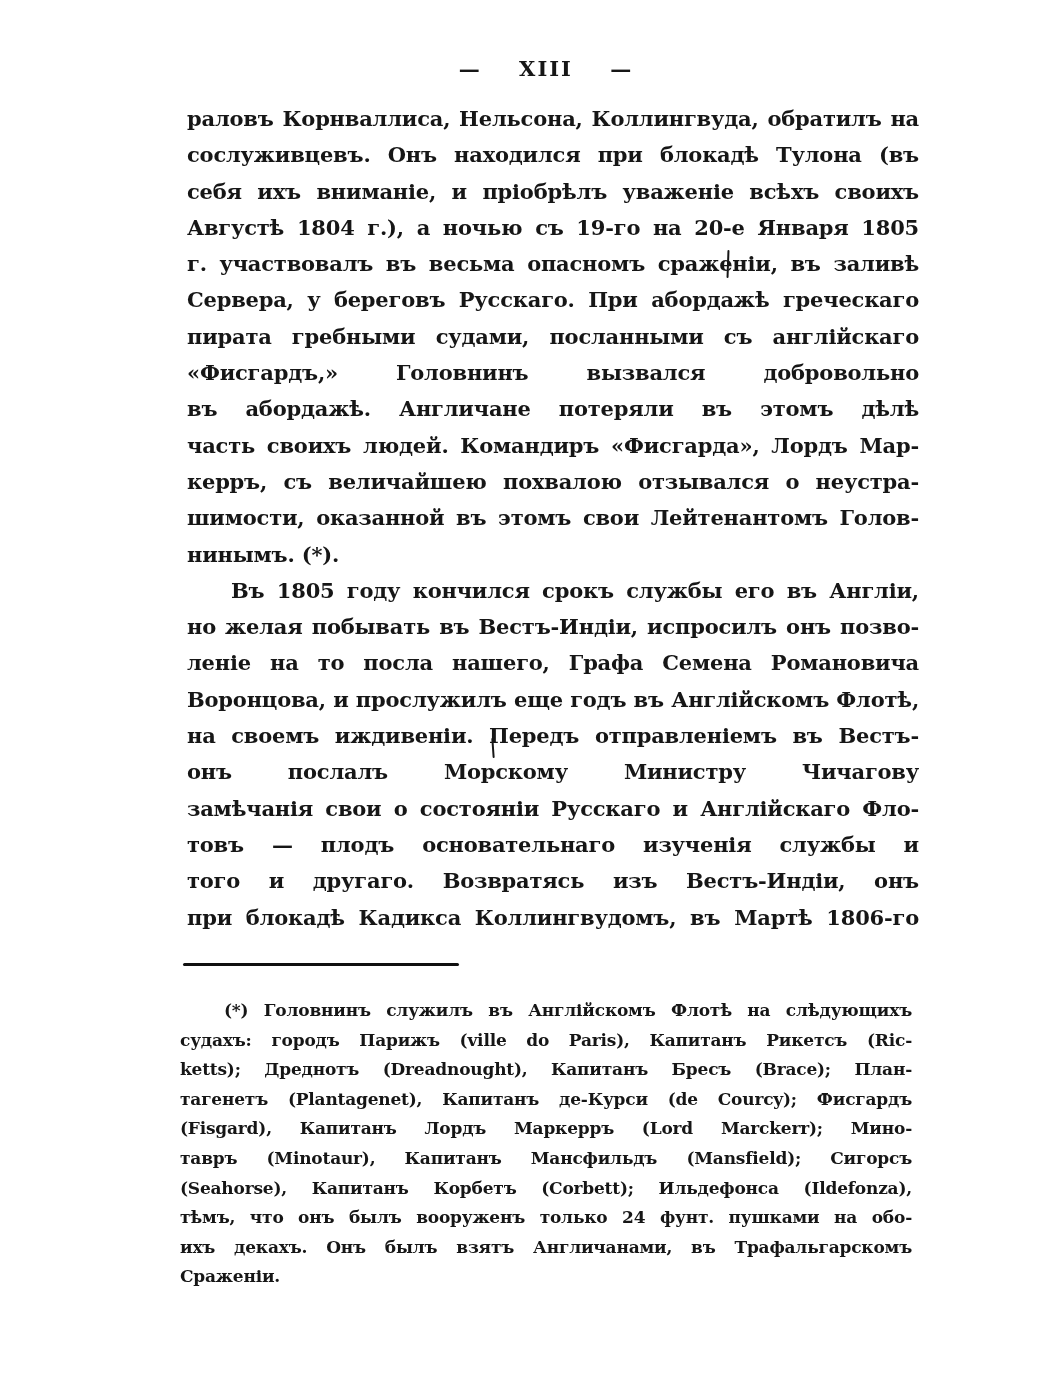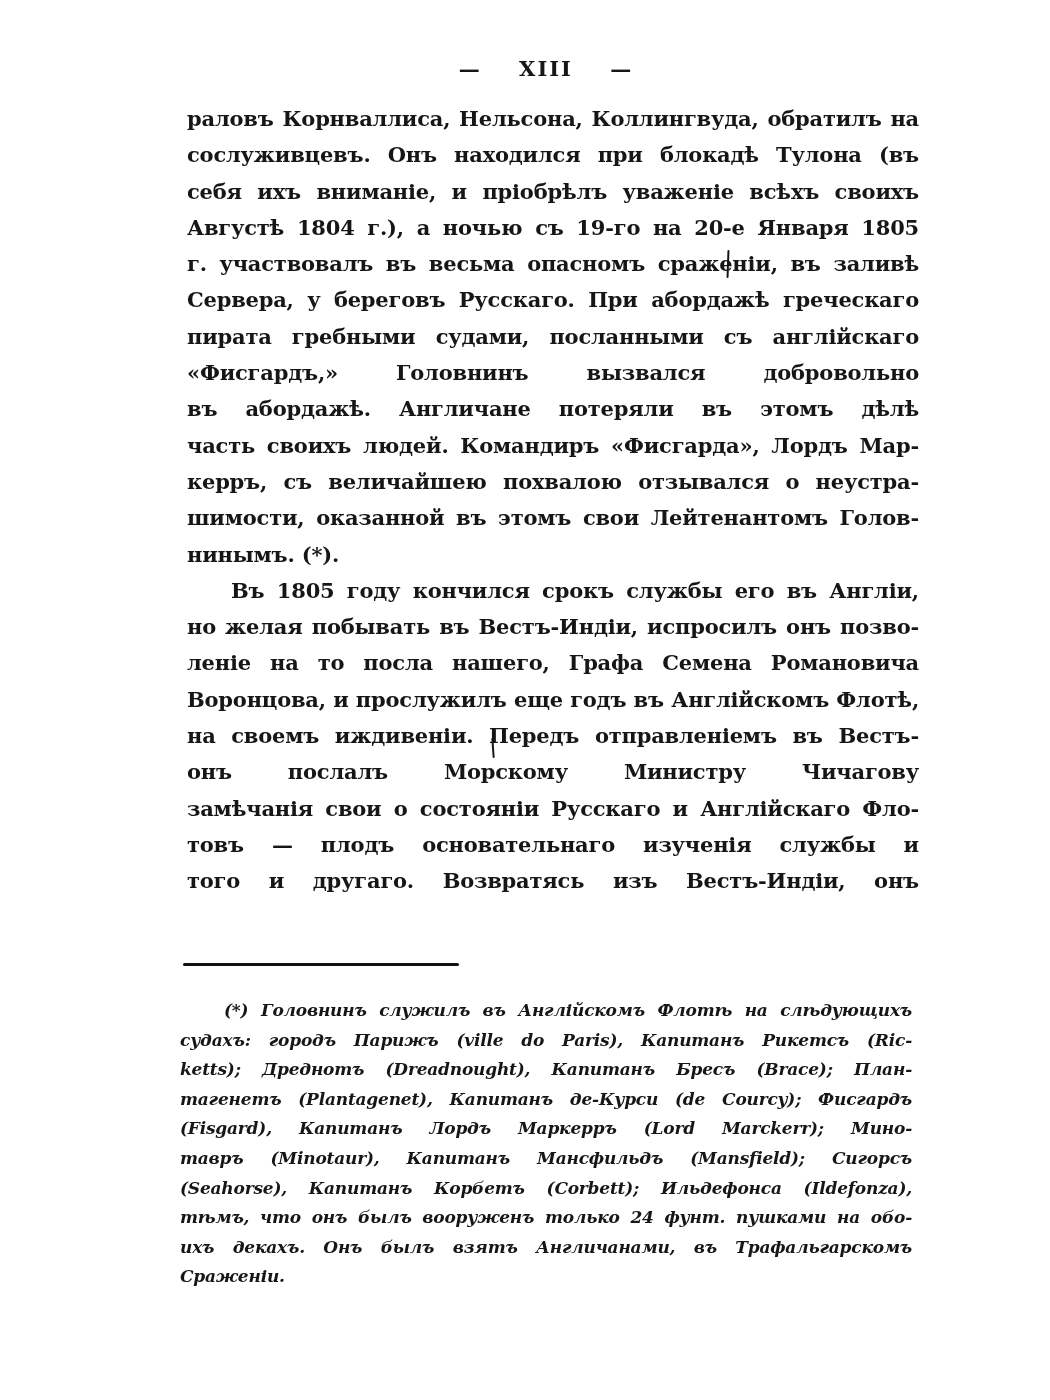--- a/index.html
+++ b/index.html
@@ -54,21 +54,21 @@
   }
   .footnote {
     position: absolute;
     top: 996px;
     left: 180px;
     width: 732px;
     font-size: 17px;
     font-weight: 700;
     line-height: 29.6px;
   }
-  .footnote .line { height: 29.6px; font-style: italic; }
+  .footnote .line { height: 29.6px; }
   .ink-stroke {
     position: absolute;
     background: #161616;
     border-radius: 1px;
   }
   .ink-stroke.a1 { left: 727px; top: 250px; width: 2px; height: 28px; transform: rotate(2deg); }
   .ink-stroke.a2 { left: 492px; top: 738px; width: 2px; height: 20px; transform: rotate(-4deg); }
 </style>
 </head>
 <body>
@@ -96,20 +96,21 @@
     <div>
       <div class="line indent">Въ 1805 году кончился срокъ службы его въ Англіи,</div>
       <div class="line">но желая побывать въ Вестъ-Индіи, испросилъ онъ позво-</div>
       <div class="line">леніе на то посла нашего, Графа Семена Романовича</div>
       <div class="line">Воронцова, и прослужилъ еще годъ въ Англійскомъ Флотѣ,</div>
       <div class="line">на своемъ иждивеніи. Передъ отправленіемъ въ Вестъ-Индію</div>
       <div class="line">онъ послалъ Морскому Министру Чичагову сравнительныя</div>
       <div class="line">замѣчанія свои о состояніи Русскаго и Англійскаго Фло-</div>
       <div class="line">товъ — плодъ основательнаго изученія службы и устройства</div>
       <div class="line">того и другаго. Возвратясь изъ Вестъ-Индіи, онъ находился</div>
+      <div class="line">при блокадѣ Кадикса Коллингвудомъ, въ Мартѣ 1806-го</div>
     </div>
   </div>
 
   <div class="fn-rule"></div>
 
   <div class="footnote">
     <div class="line indent">(*) Головнинъ служилъ въ Англійскомъ Флотѣ на слѣдующихъ</div>
     <div class="line">судахъ: городъ Парижъ (ville do Paris), Капитанъ Рикетсъ (Ric-</div>
     <div class="line">ketts); Дреднотъ (Dreadnought), Капитанъ Бресъ (Brace); План-</div>
     <div class="line">тагенетъ (Plantagenet), Капитанъ де-Курси (de Courcy); Фисгардъ</div>

